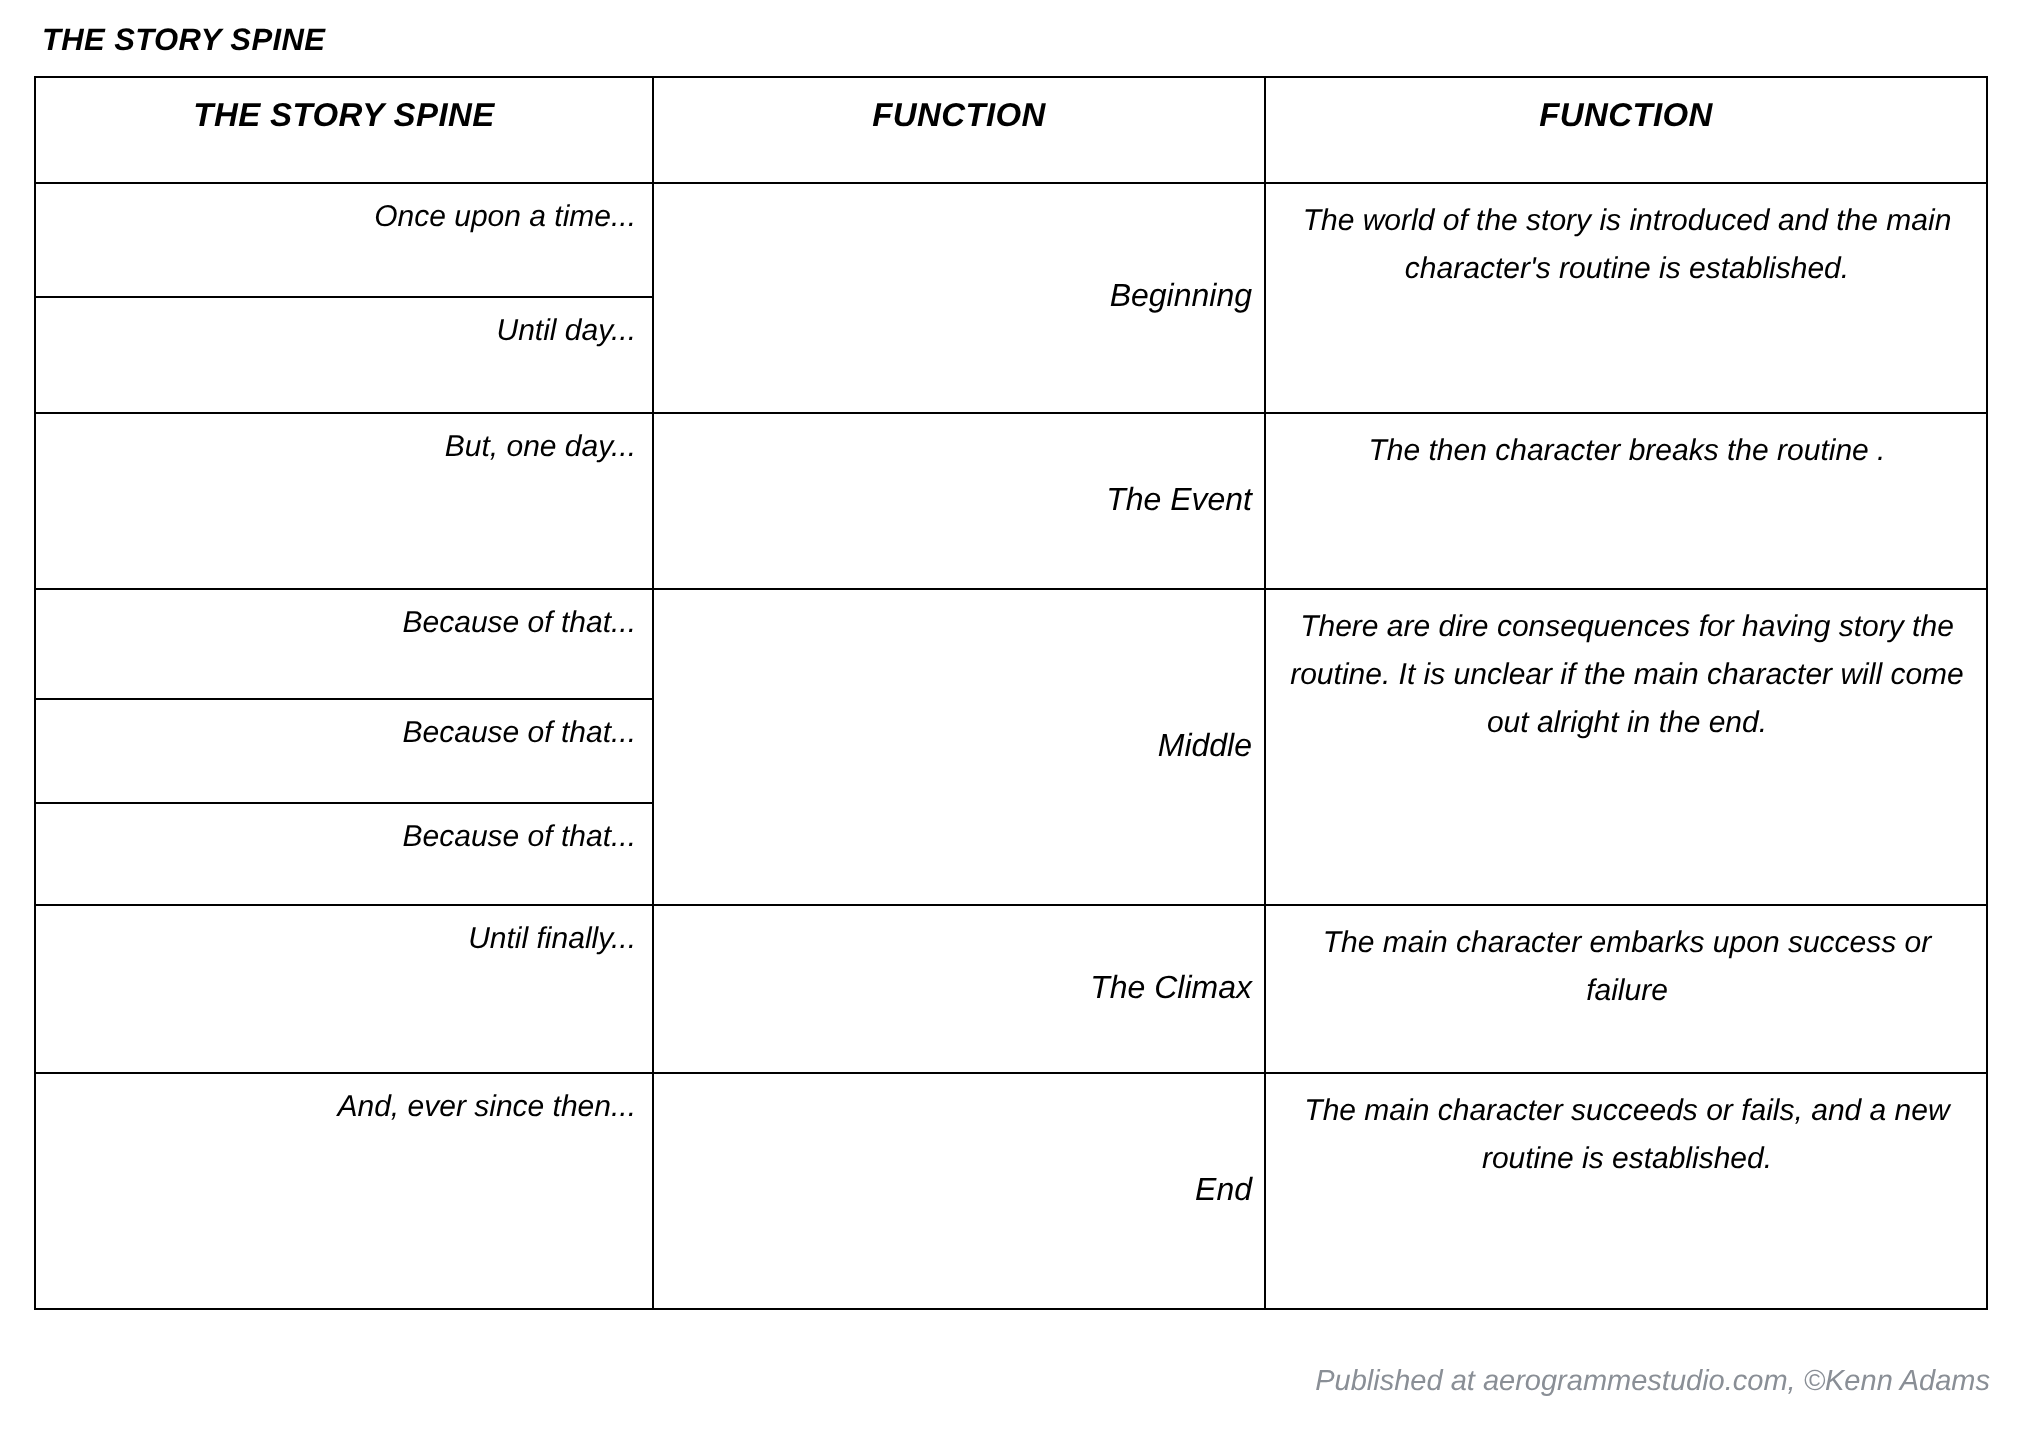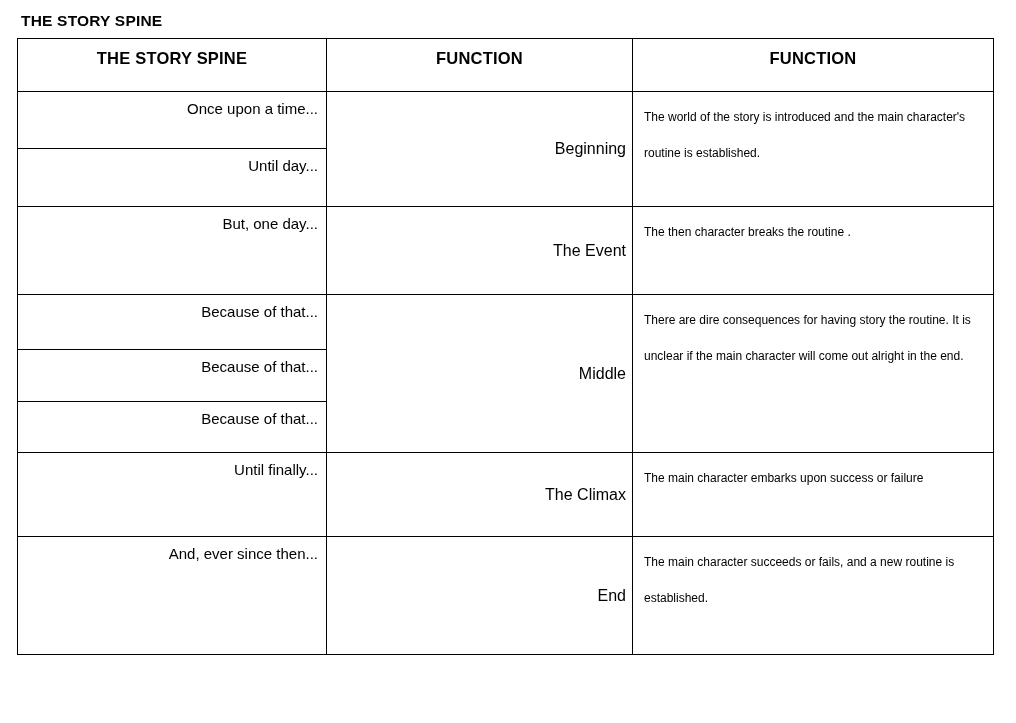--- a/index.html
+++ b/index.html
@@ -15,20 +15,21 @@
     color: #000000;
     overflow: hidden;
     position: relative;
   }
 
   #page {
     position: relative;
     width: 1016px;
     height: 723px;
     box-sizing: border-box;
+    font-style: italic;
   }
 
   
   .doc-title {
     position: absolute;
     left: 21px;
     top: 12px;
     font-size: 15.5px;
     font-weight: bold;
     letter-spacing: 0.2px;
@@ -78,24 +79,24 @@
     line-height: 20px;
   }
   td.struct-cell {
     font-size: 16px;
     text-align: right;
     vertical-align: middle;
     padding: 4px 6px;
     line-height: 20px;
   }
   td.function-cell {
-    font-size: 12px;
-    text-align: left;
+    font-size: 15px;
+    text-align: center;
     padding: 7px 10px 4px 11px;
-    line-height: 36px;
+    line-height: 24px;
   }
 
   
   .footer-credit {
     position: absolute;
     right: 21px;
     top: 682px;
     font-size: 14.5px;
     color: #8a8f96;
     line-height: 18px;
@@ -160,14 +161,15 @@
 
       <tr style="height:118px;">
         <td class="spine-cell">And, ever since then...</td>
         <td class="struct-cell">End</td>
         <td class="function-cell">The main character succeeds or fails, and a new routine is established.</td>
       </tr>
 
     </tbody>
   </table>
 
+  <div class="footer-credit">Published at aerogrammestudio.com, ©Kenn Adams</div>
 
 </div>
 
 </body></html>

